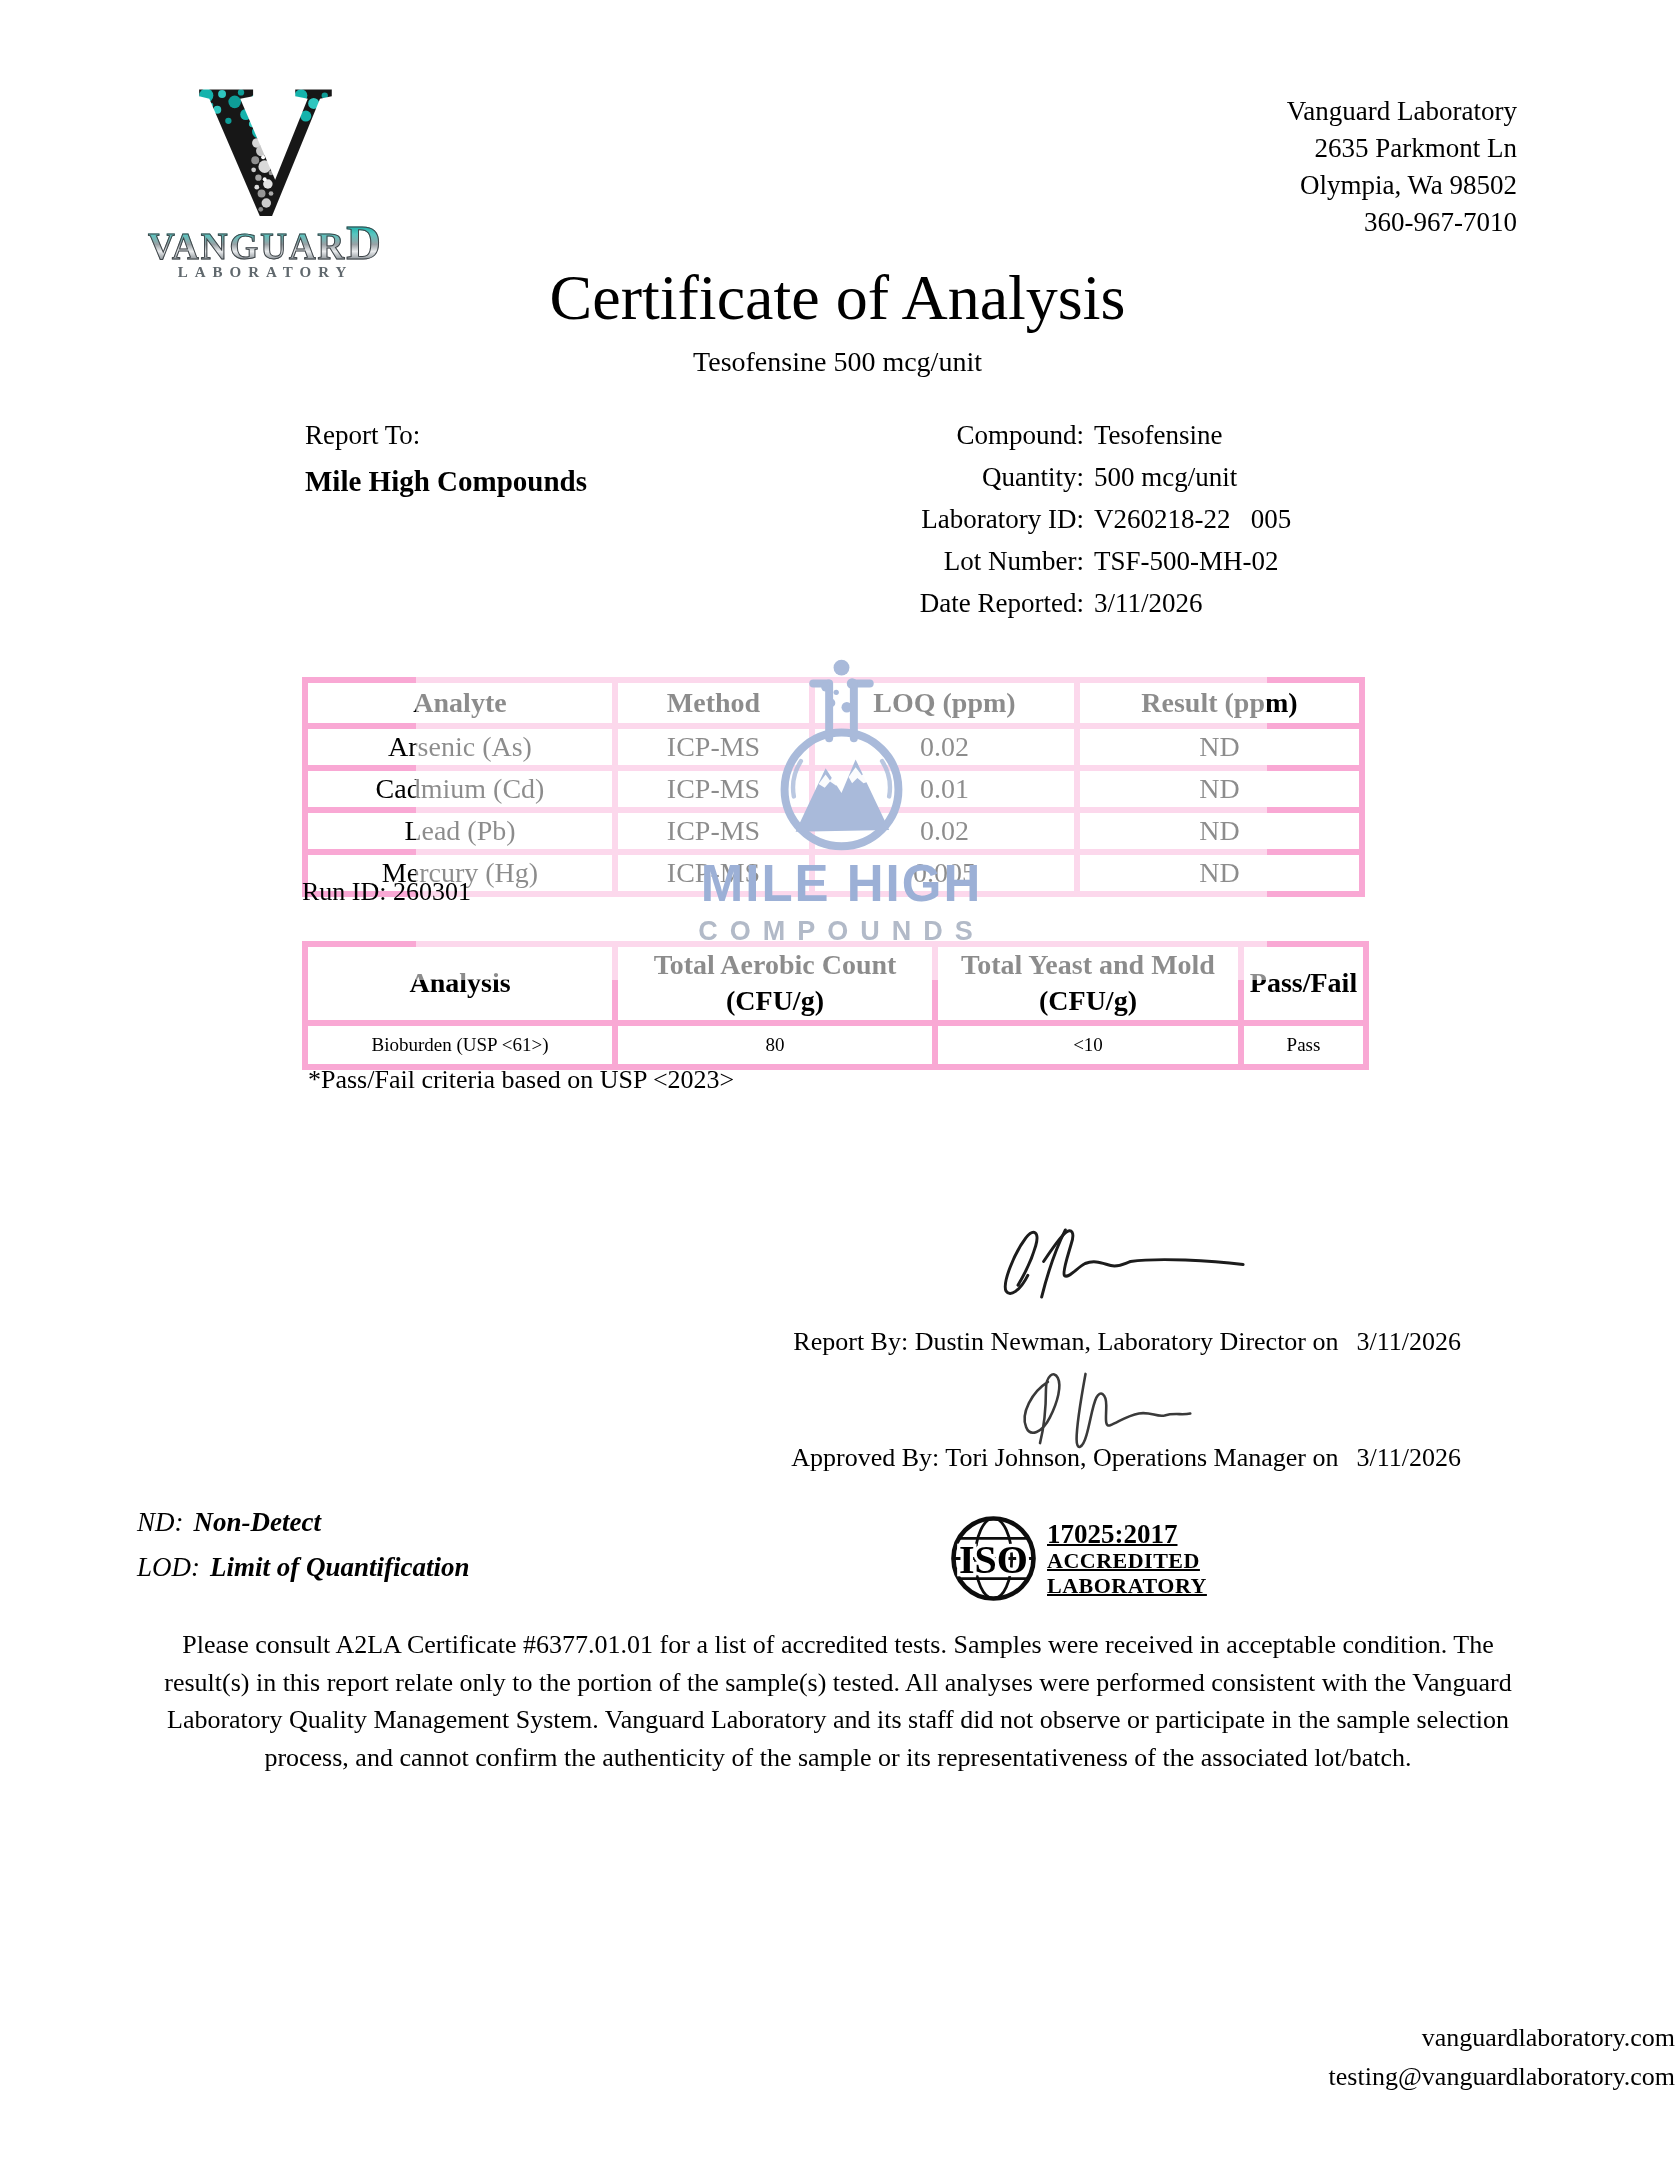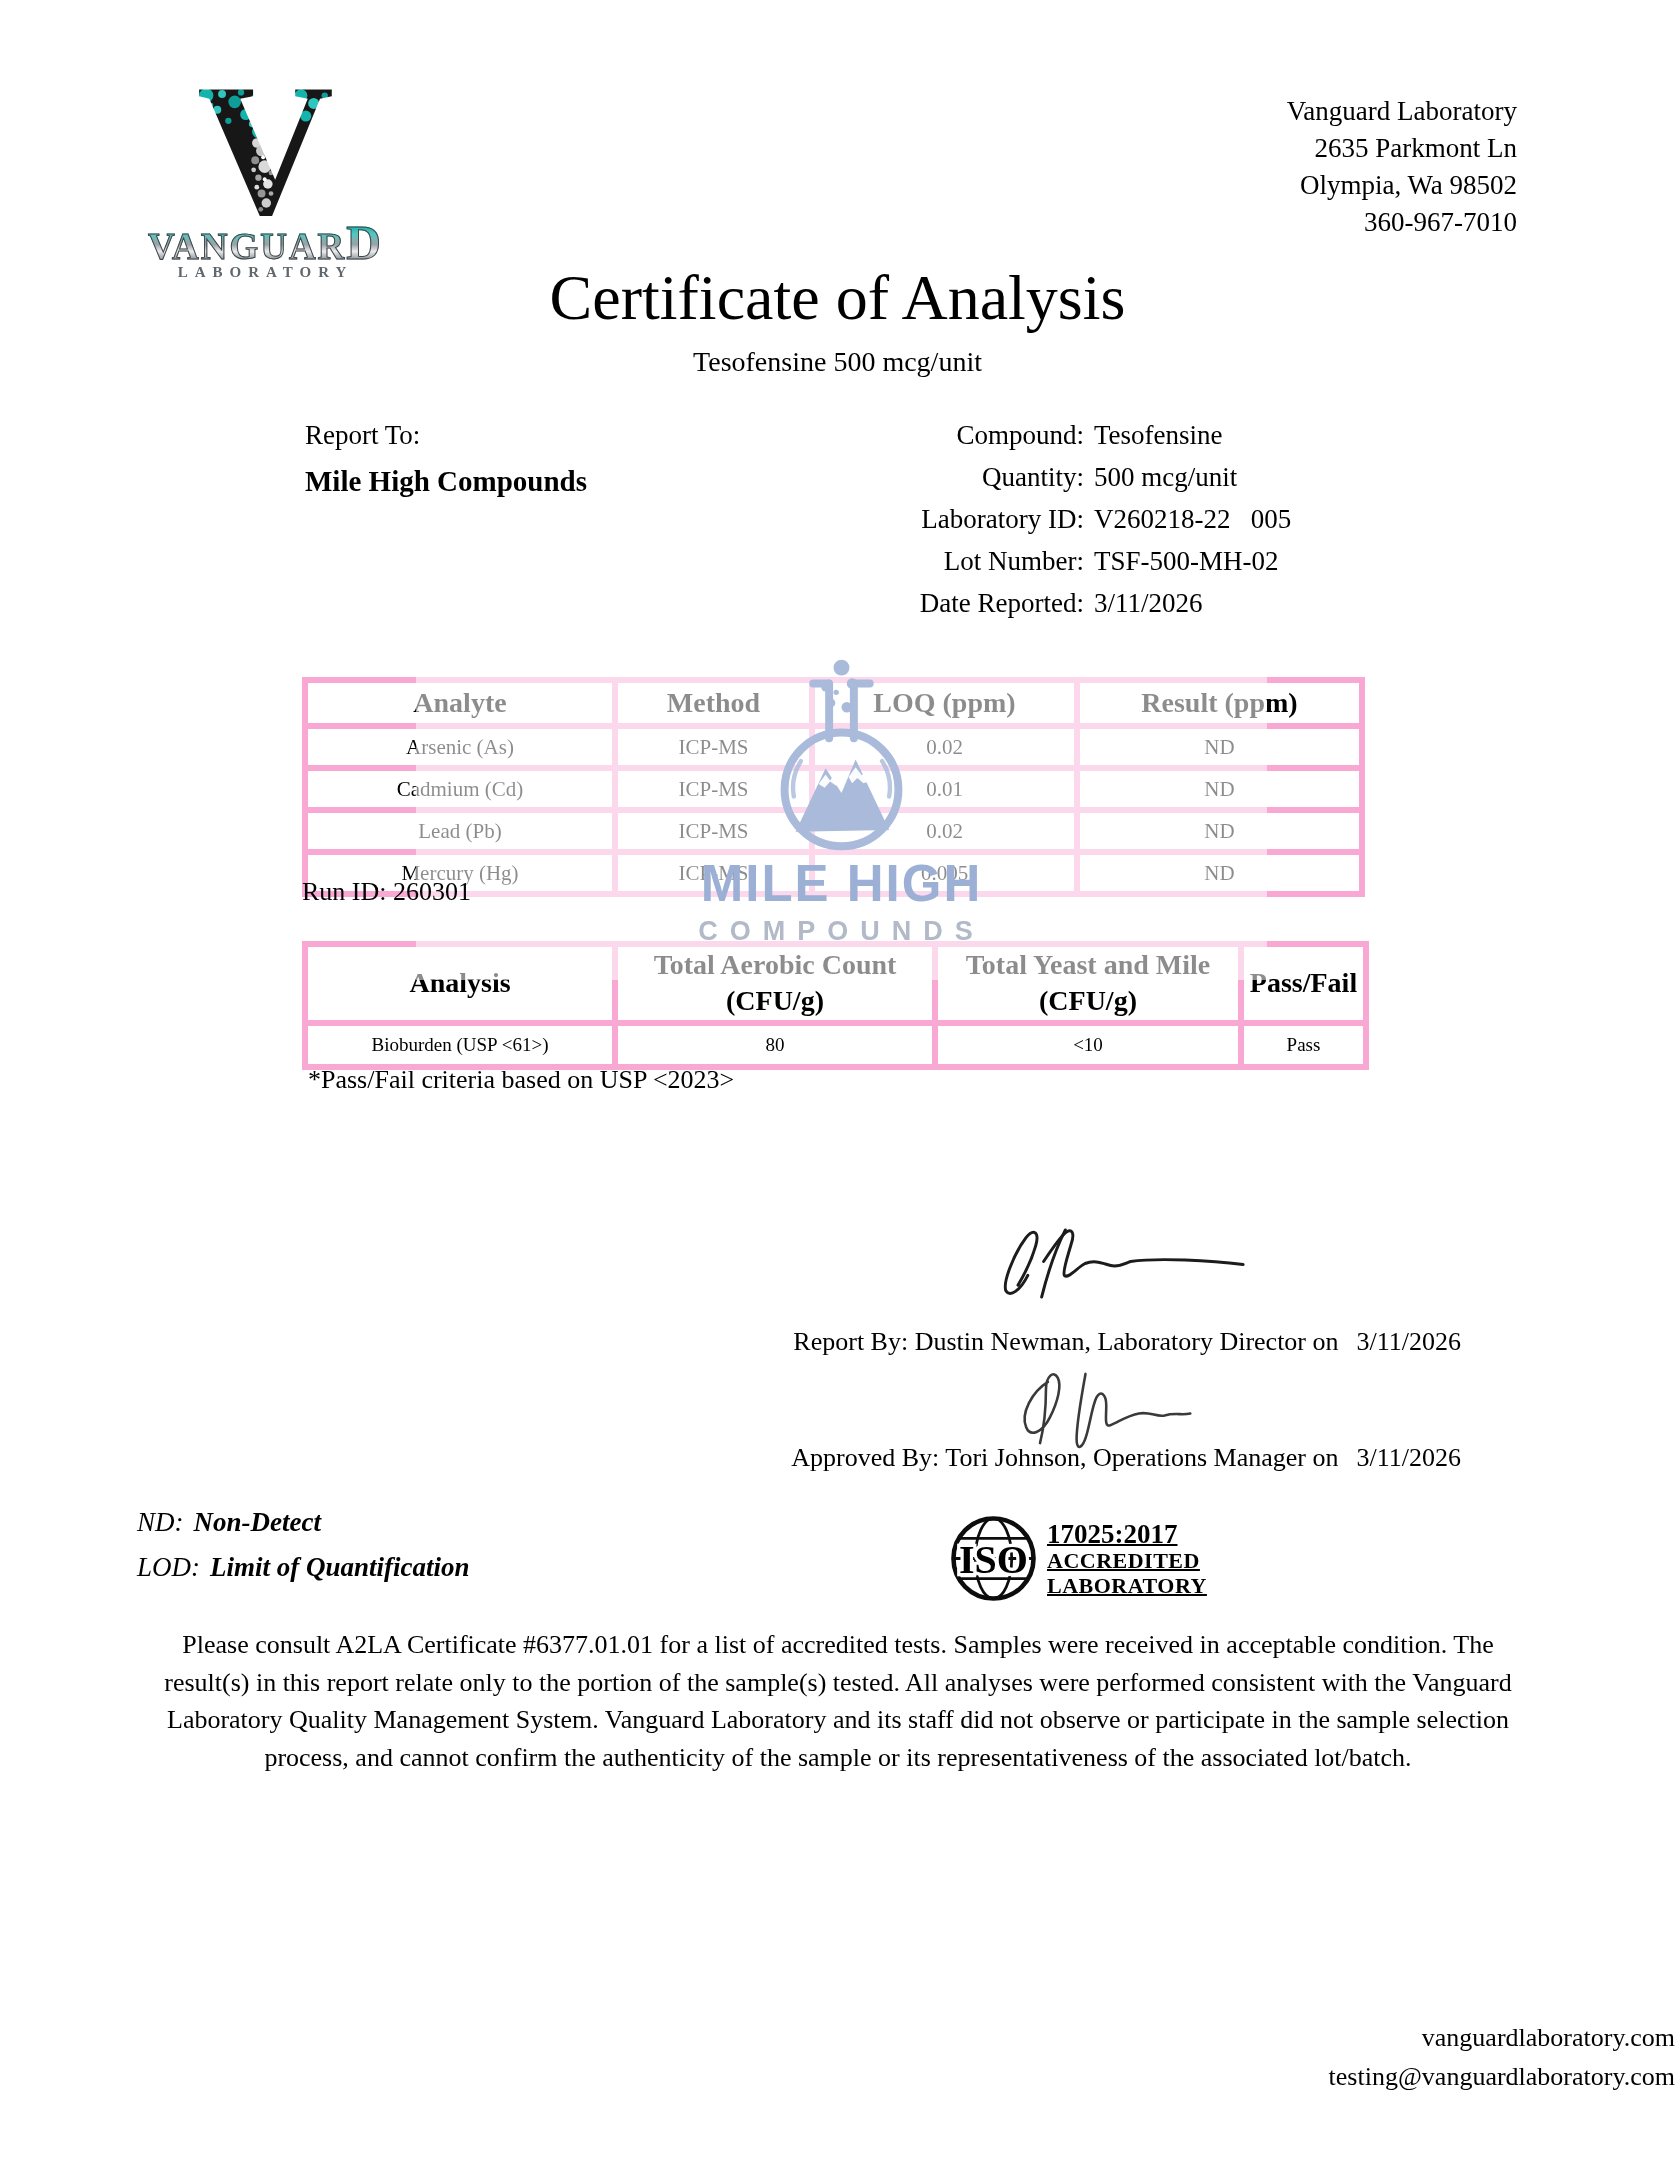--- a/index.html
+++ b/index.html
@@ -29,21 +29,21 @@
       column-gap:10px;row-gap:11px;font-size:27px;}
   .detail-label{text-align:right;}
   .detail-value{white-space:pre;}
 
   
   table{border-collapse:collapse;position:absolute;table-layout:fixed;}
   table th,table td{border:6px solid #f9a8d4;text-align:center;vertical-align:middle;padding:0 4px;}
   table{border:6px solid #000;}
   .metals{left:302px;top:677px;width:1057px;}
   .metals th{font-size:28px;font-weight:700;height:40px;}
-  .metals td{font-size:21px;height:36px;}
+  .metals td{font-size:28px;height:36px;}
   .runid{position:absolute;left:302px;top:877px;width:1057px;text-align:left;font-size:26px;z-index:7;}
 
   .micro{left:302px;top:941px;width:1060px;}
   .micro th{font-size:28px;font-weight:700;height:69px;white-space:pre-line;line-height:1.3;}
   .micro td{font-size:19px;height:38px;}
   .micronote{position:absolute;left:308px;top:1065px;font-size:26px;}
 
   
   .wm-bg{position:absolute;left:416px;top:657px;width:851px;height:323px;
       background:rgba(255,255,255,0.55);z-index:5;pointer-events:none;}
@@ -246,21 +246,21 @@
         <col style="width:310px">
         <col style="width:320px">
         <col style="width:306px">
         <col style="width:125px">
       </colgroup>
     <tbody>
         <tr>
       <th>Analysis</th>
       <th>Total Aerobic Count
 (CFU/g)</th>
-      <th>Total Yeast and Mile
+      <th>Total Yeast and Mold
 (CFU/g)</th>
       <th>Pass/Fail</th>
     </tr>
     <tr>
       <td>Bioburden (USP &lt;61&gt;)</td>
       <td>80</td>
       <td>&lt;10</td>
       <td>Pass</td>
     </tr>
   </tbody>

